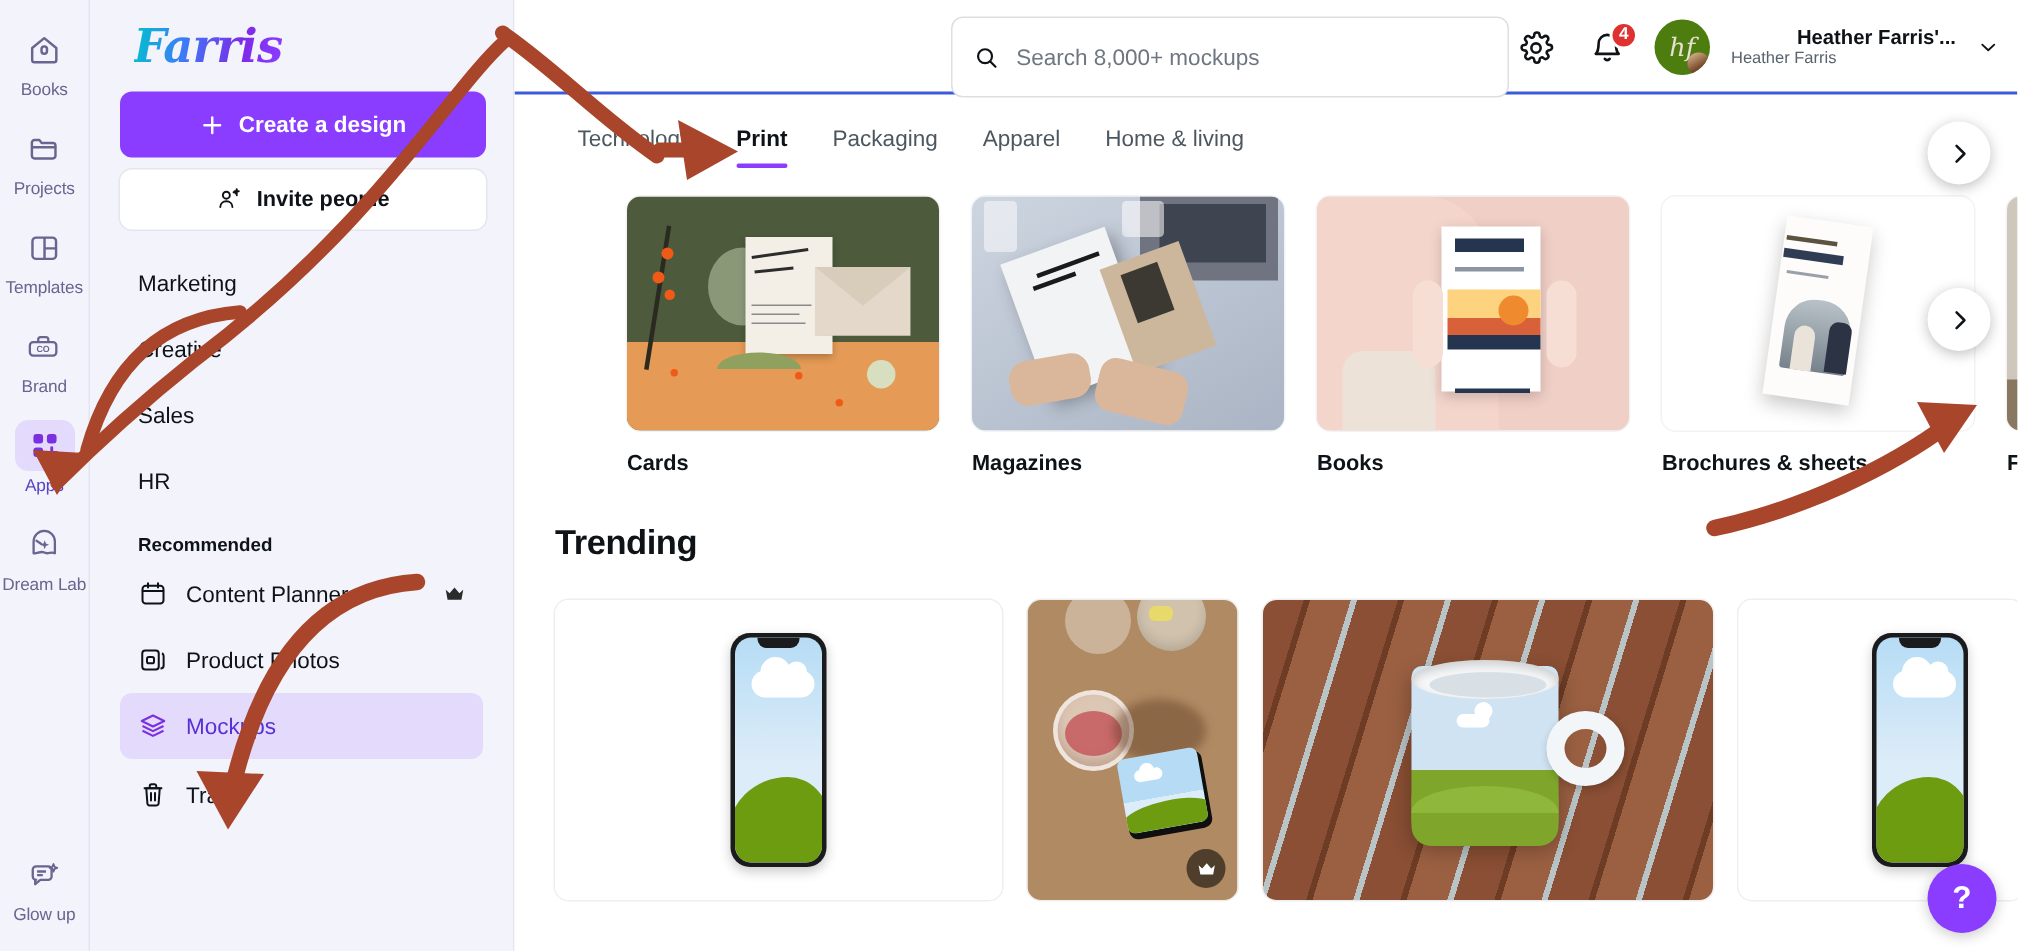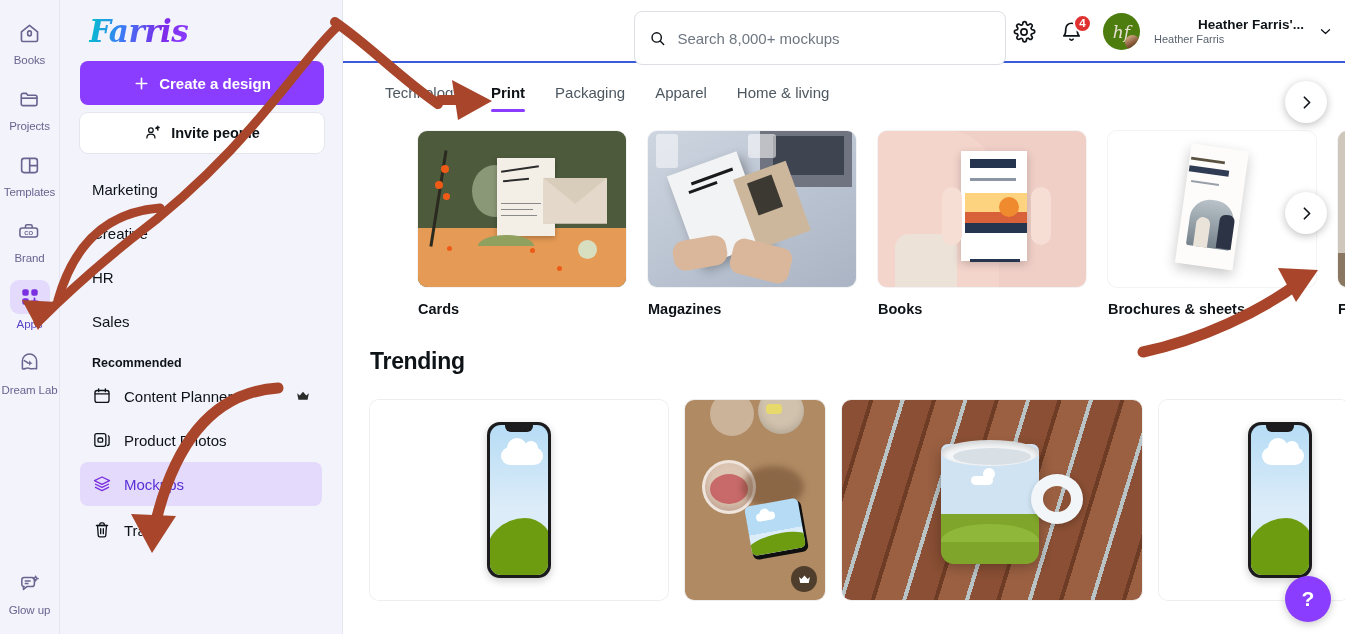--- a/index.html
+++ b/index.html
@@ -356,24 +356,24 @@
 
     <div class="nav-list">
 
       <div class="nav-row plain">
         <span class="nav-label">Marketing</span>
       </div>
       <div class="nav-row plain">
         <span class="nav-label">Creative</span>
       </div>
       <div class="nav-row plain">
+        <span class="nav-label">Sales</span>
+      </div>
+      <div class="nav-row plain">
         <span class="nav-label">HR</span>
-      </div>
-      <div class="nav-row plain">
-        <span class="nav-label">Sales</span>
       </div>
 
       <div class="section-title">Recommended</div>
 
       <div class="nav-row">
         <svg width="20" height="20" viewBox="0 0 24 24" fill="none" stroke="#0e1318" stroke-width="1.6">
           <rect x="3.6" y="5.4" width="16.8" height="14.2" rx="2.6"></rect>
           <path d="M3.8 9.5h16.4M8 3.4v3.4M16 3.4v3.4" stroke-linecap="round"></path>
         </svg>
         <span class="nav-label">Content Planner</span>

